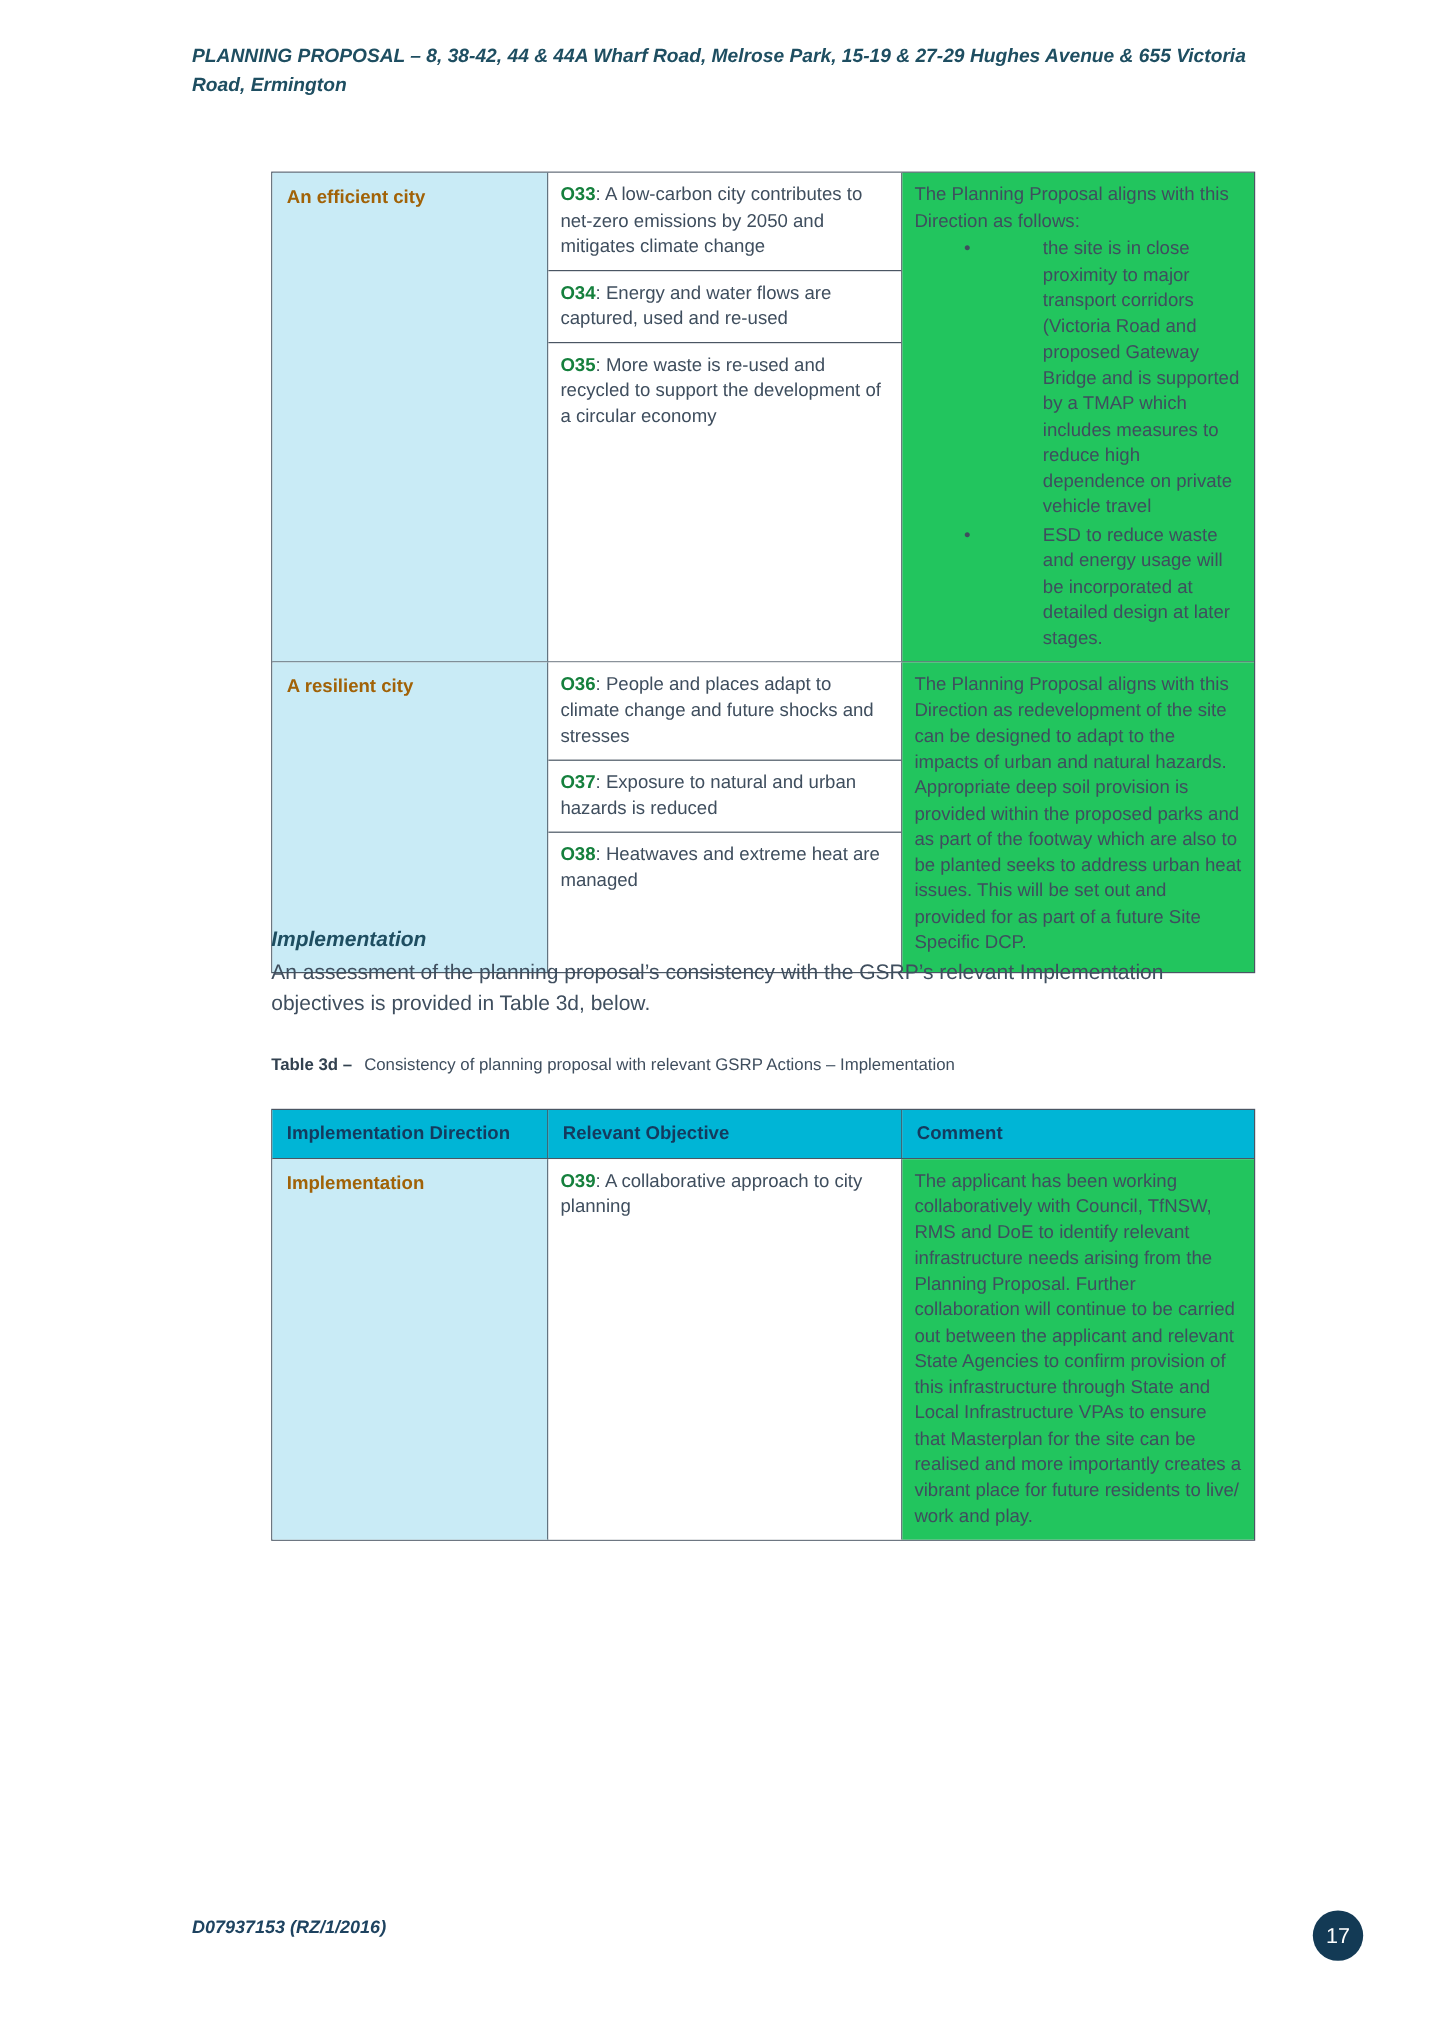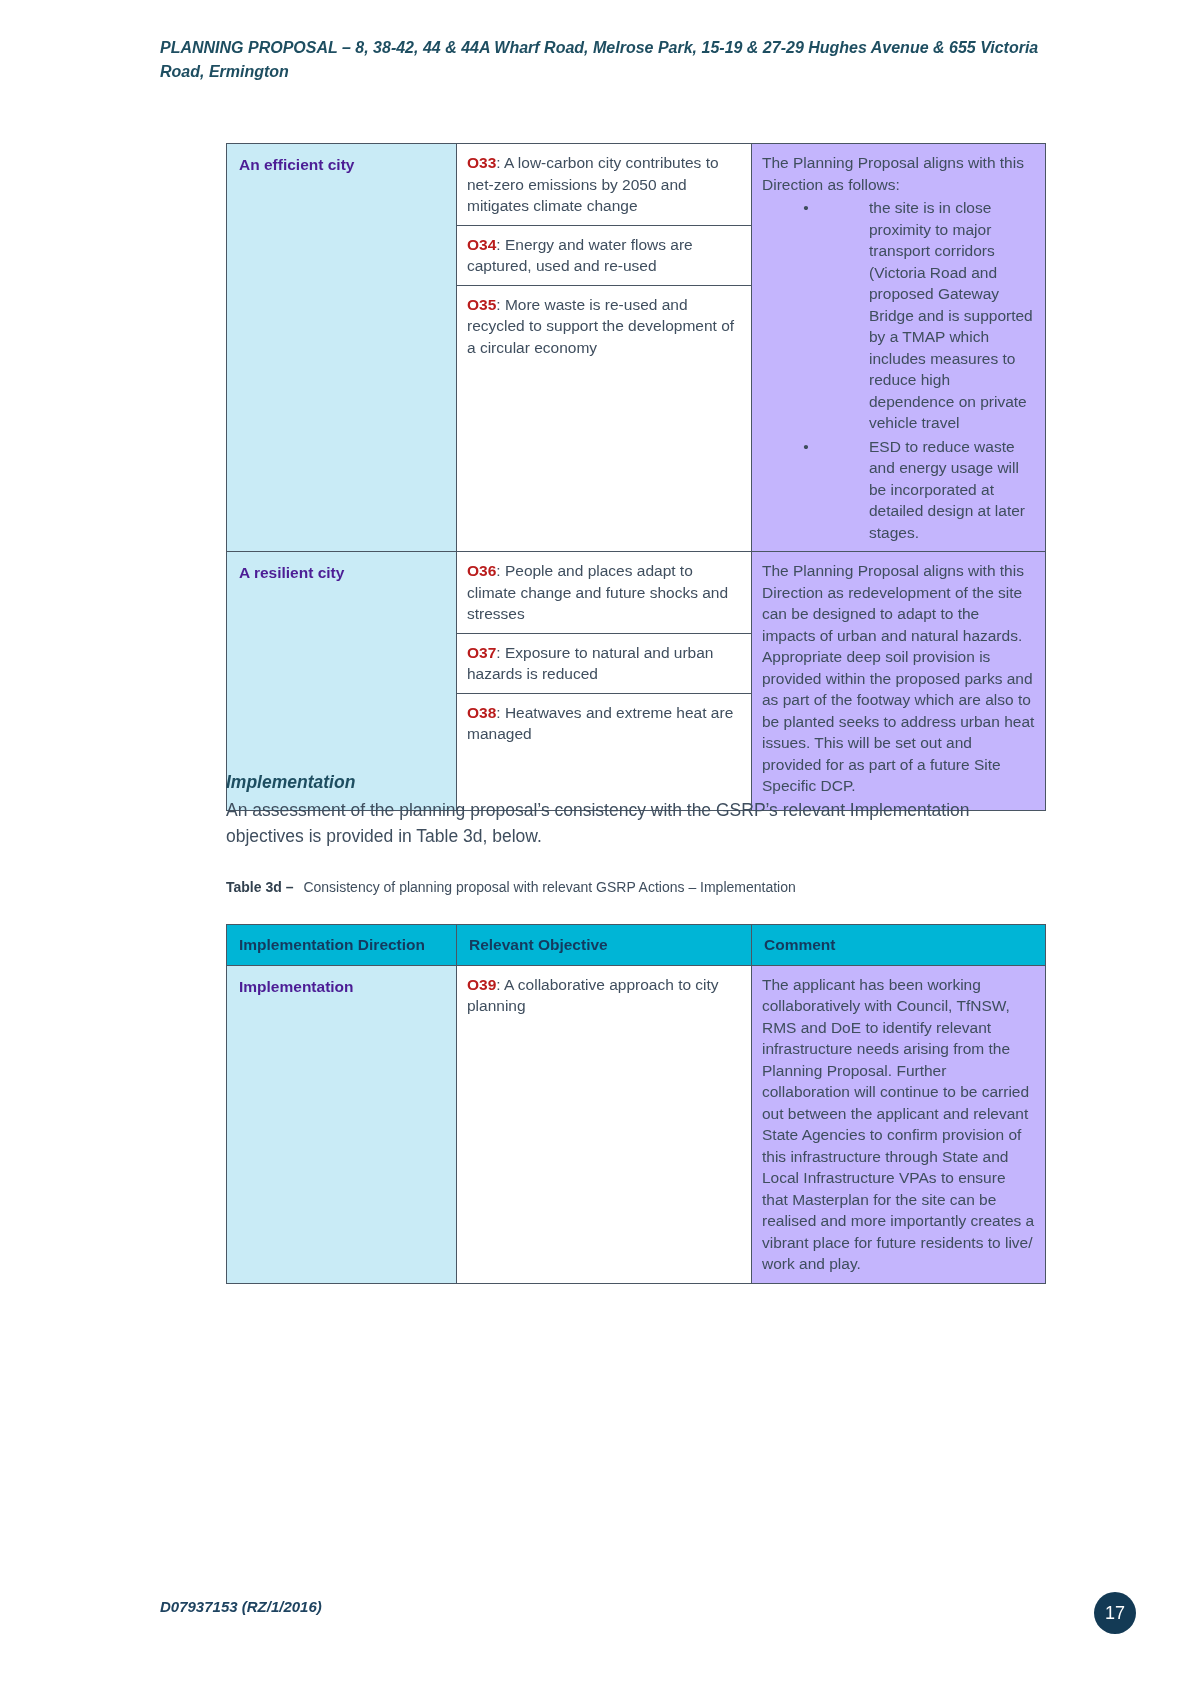--- a/index.html
+++ b/index.html
@@ -26,34 +26,34 @@
     font-size:15.5px;line-height:21.5px;
   }
   .grow{display:flex;align-items:stretch;}
   .grow + .grow{border-top:1.5px solid #4a5663;}
   .cell{box-sizing:border-box;}
   .cell-dir{
     width:230px;flex:0 0 230px;
     background:#c9ebf6;
     border-right:1.5px solid #4a5663;
     padding:10px 12px;
-    font-weight:700;color:#4c1d95;
+    font-weight:700;color:#a16207;
   }
   .cell-objs{
     width:295px;flex:0 0 295px;
     border-right:1.5px solid #4a5663;
     display:flex;flex-direction:column;
     background:#ffffff;
   }
   .obj{padding:8px 10px;box-sizing:border-box;}
   .obj + .obj{border-top:1px solid #4a5663;}
   .obj-last{flex:1;}
-  .obj b{color:#b91c1c;}
+  .obj b{color:#15803d;}
   .cell-comment{
-    flex:1;background:#c4b5fd;
+    flex:1;background:#22c55e;
     padding:8px 10px;
   }
   .bullet{display:flex;margin-top:2px;}
   .bullet .dot{flex:0 0 16px;margin-left:36px;margin-right:16px;text-align:center;}
   .bullet .btxt{flex:1;max-width:206px;margin-left:39px;}
   
   #tbl-cont{top:143px;}
   #row-efficient{min-height:354px;}
   #row-resilient{min-height:258px;}
   #row-efficient .obj:nth-child(1){min-height:71px;}

